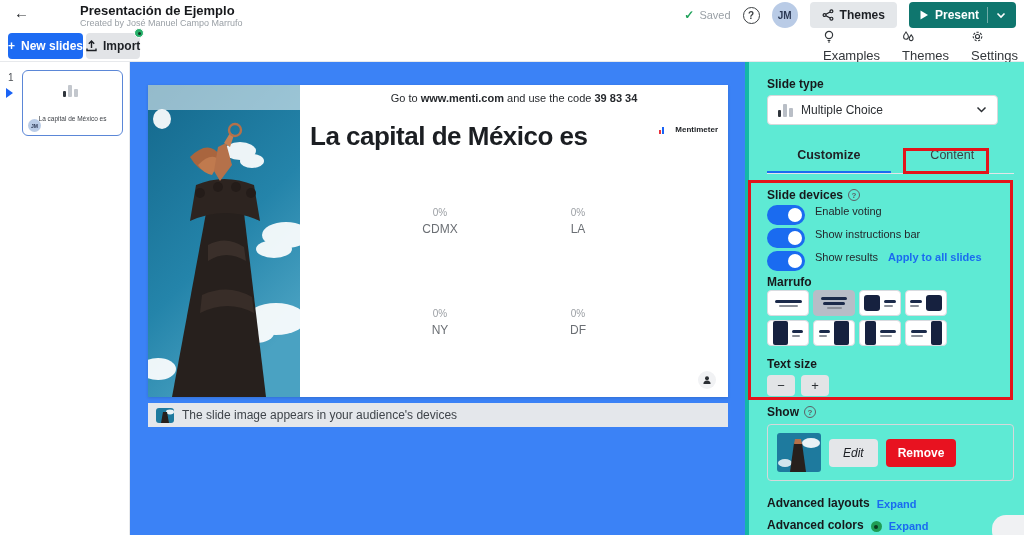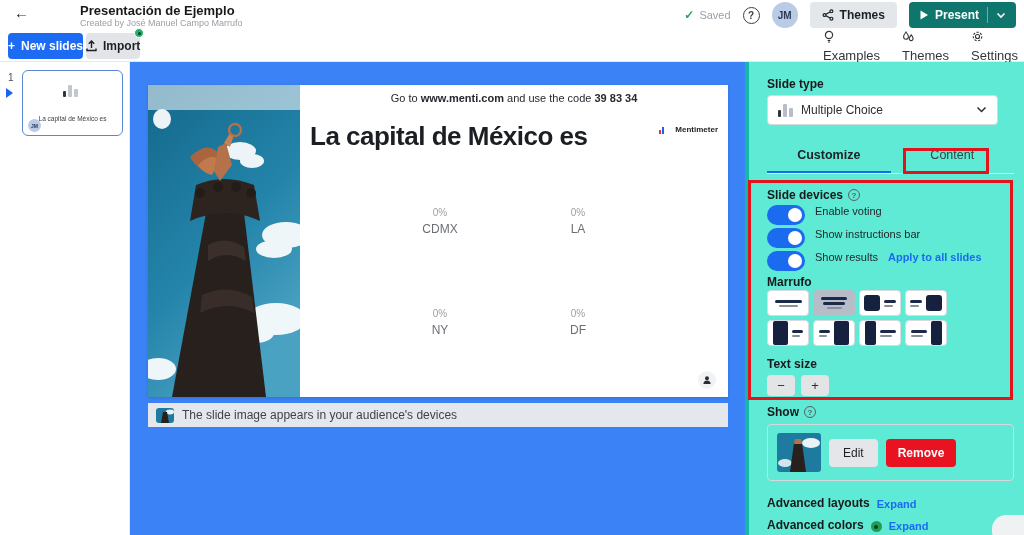--- a/index.html
+++ b/index.html
@@ -80,21 +80,21 @@
   .lt .col { display:flex; flex-direction:column; align-items:flex-start; gap:2px; }
   .lt .col.ctr { align-items:center; }
   .ln { background:#1b2a4a; border-radius:1.5px; height:3px; display:block; }
   .ln.gry { background:#8a8f98; height:2px; }
   .blk { background:#16213f; border-radius:3px; display:block; flex:none; }
   .tall { width:15px; height:24px; border-radius:2px; }
   .stripe { width:11px; height:24px; border-radius:2px; }
   .size-btn { width:28px; height:21px; background:#e2e4e6; border:none; border-radius:4px; font-size:13px; color:#2b2f33; cursor:pointer; font-family:inherit; }
   #image-box { left:18px; top:362px; width:247px; height:57px; border:1px solid #d6d8da; border-radius:4px; display:flex; align-items:center; gap:8px; padding:0 9px; }
   #img-thumb { width:44px; height:39px; border-radius:3px; overflow:hidden; flex:none; cursor:pointer; }
-  #edit-btn { height:28px; padding:0 14px; background:#e4e6e9; color:#1d2025; font-weight:normal; }
+  #edit-btn { height:28px; padding:0 14px; background:#e4e6e9; color:#1d2025; font-weight:normal;font-style:italic; }
   #remove-btn { height:28px; padding:0 12px; background:#e81220; color:#fff; }
   .adv-row { position:absolute; left:18px; display:flex; align-items:flex-end; gap:7px; }
   .green-badge { width:11px; height:11px; border-radius:50%; background:#1f9d55; position:relative; }
   .green-badge::after { content:""; position:absolute; left:3.5px; top:3.5px; width:4px; height:4px; border-radius:50%; background:#0c3a20; }
 
   
   .red-rect { position:absolute; border:3px solid #e3131b; pointer-events:none; z-index:50; }
   #red-rect-tab { left:903px; top:148px; width:86px; height:26px; }
   #red-rect-settings { left:748px; top:180px; width:265px; height:220px; }
 

